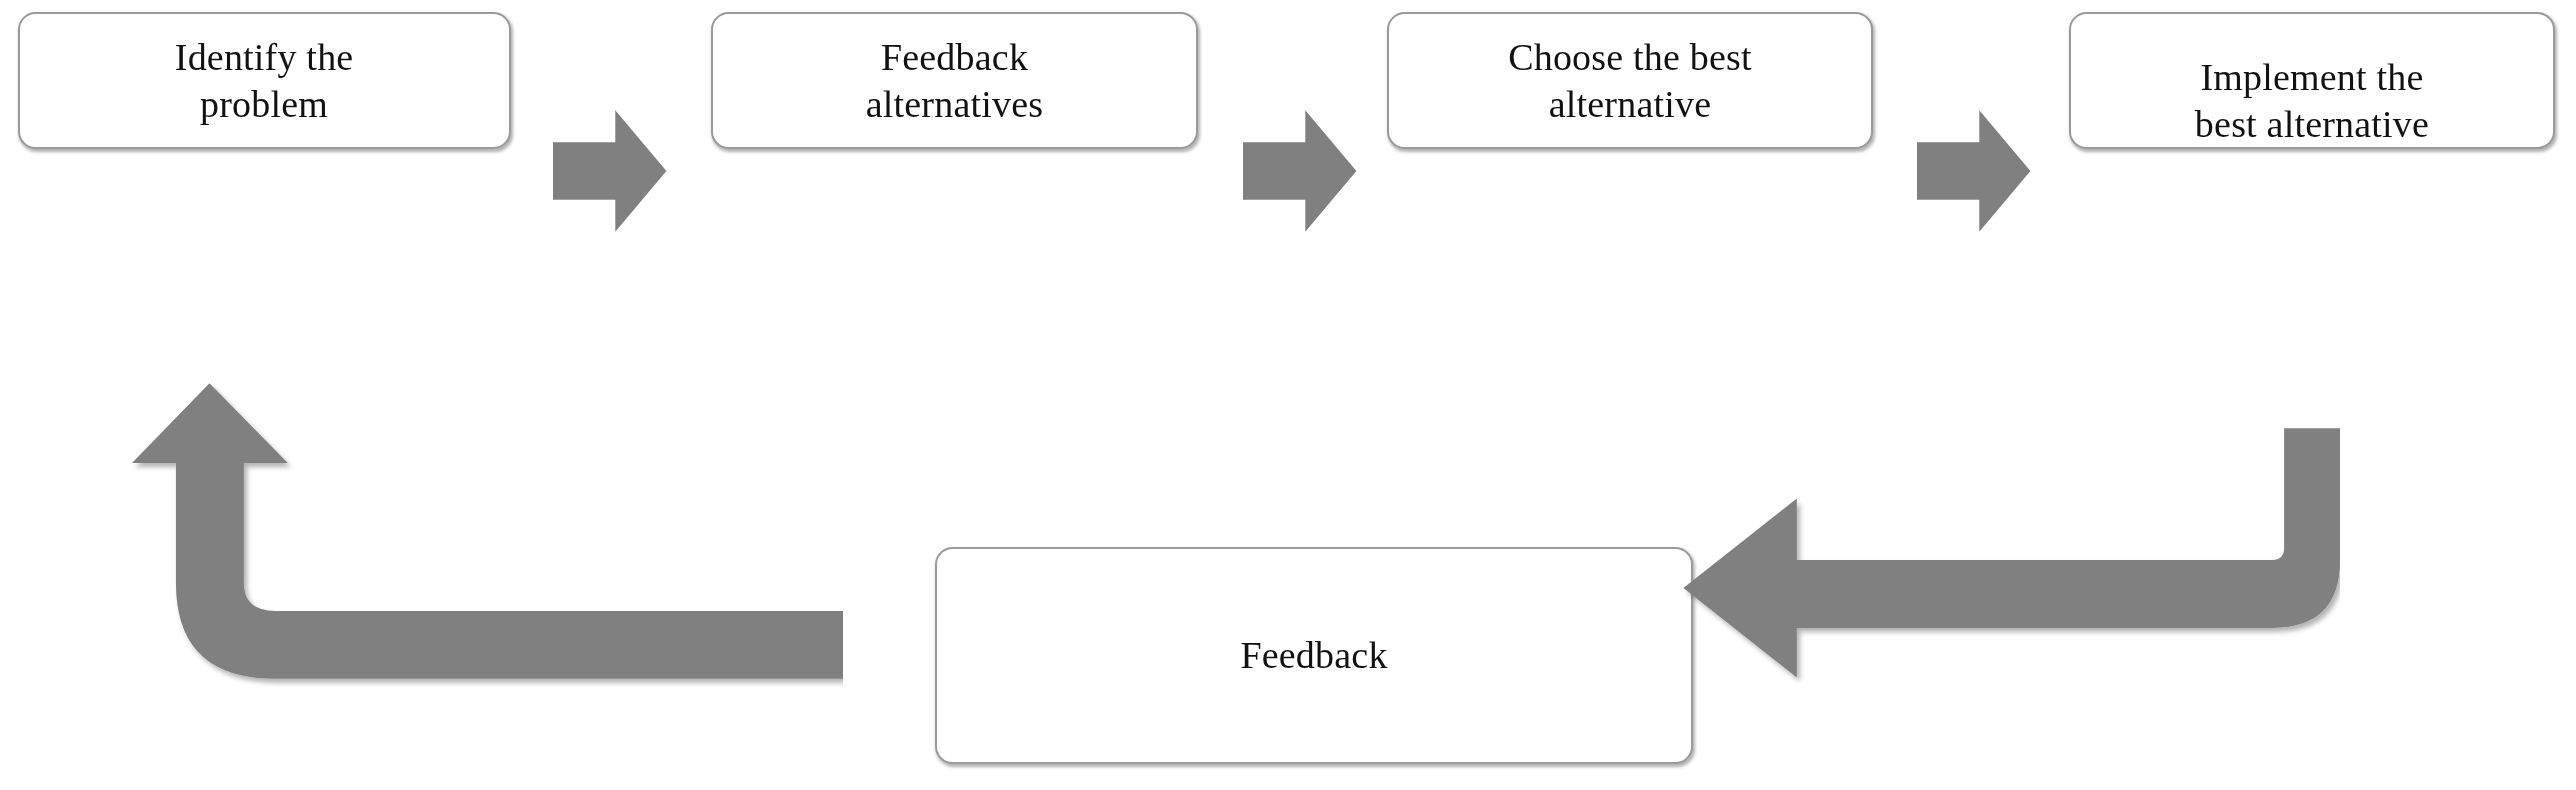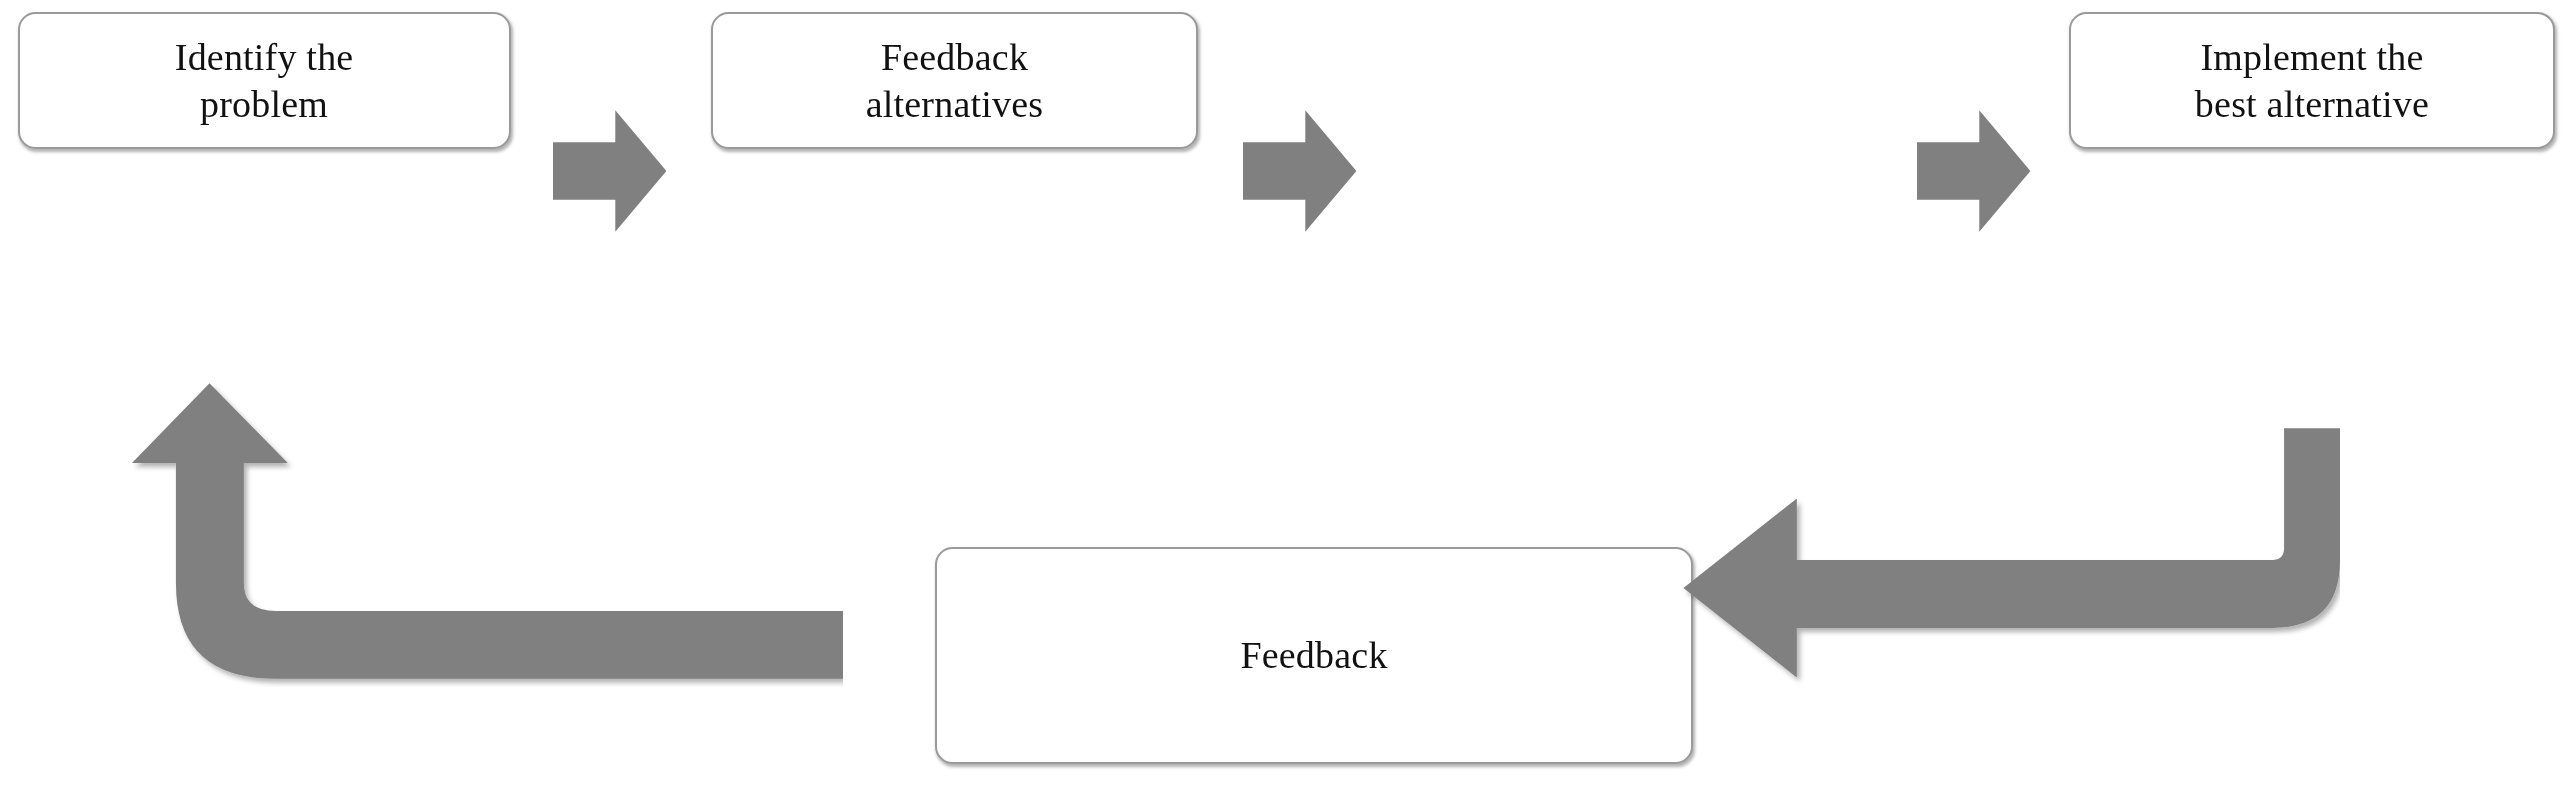--- a/index.html
+++ b/index.html
@@ -52,22 +52,26 @@
   <div class="node" style="left:17.6px; top:12px; width:493px; height:137px;">
     <div class="node-label">Identify the
 problem</div>
   </div>
 
   <div class="node" style="left:711px; top:12px; width:487px; height:137px;">
     <div class="node-label">Feedback
 alternatives</div>
   </div>
 
+  <div class="node" style="left:1387px; top:12px; width:486px; height:137px;">
+    <div class="node-label">Choose the best
+alternative</div>
+  </div>
 
-  <div class="node" style="left:2069px; top:12px; width:486px; height:137px;">
+  <div class="node" style="left:2069px; top:12px; width:486px; height:137px;align-items:flex-end;">
     <div class="node-label">Implement the
 best alternative</div>
   </div>
 
   <div class="node" style="left:935px; top:547px; width:758px; height:217px;">
     <div class="node-label">Feedback</div>
   </div>
 
   <div class="flow-arrow" style="left:553px; top:107px; width:115px; height:128px;">
     <svg width="115" height="128" viewBox="0 0 144 160" aria-hidden="true">

